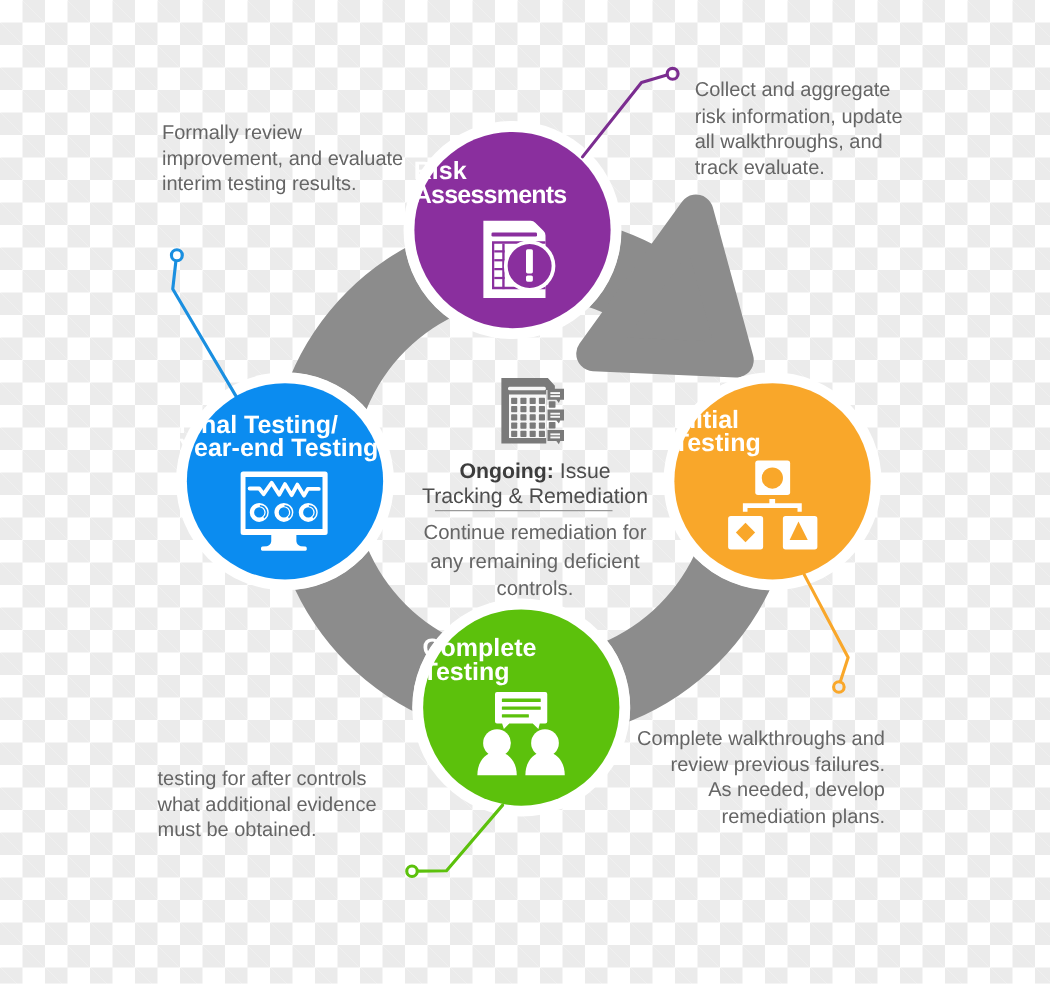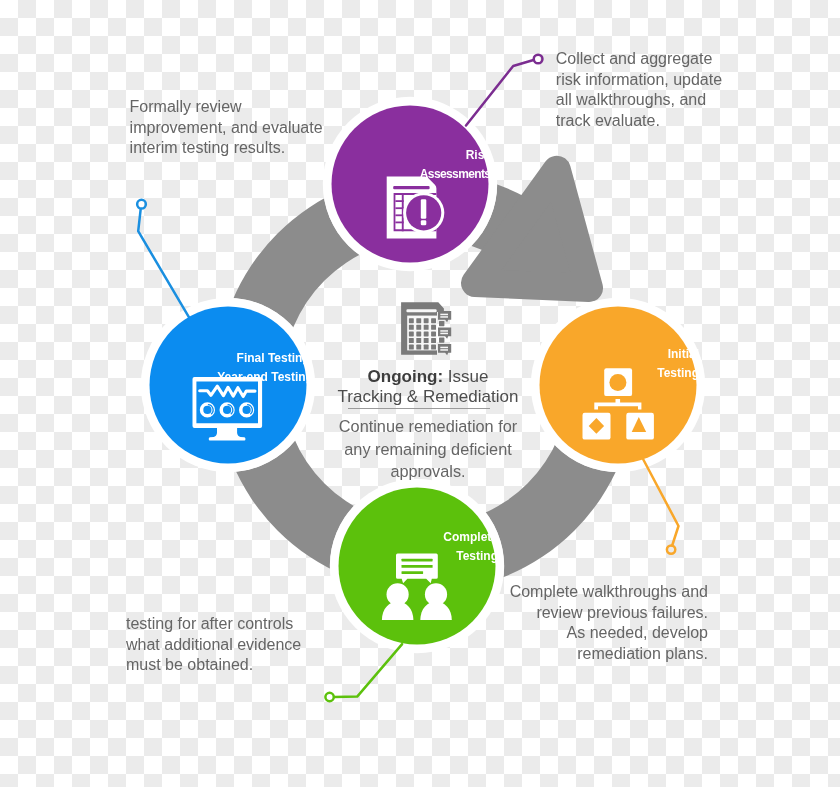--- a/index.html
+++ b/index.html
@@ -6,22 +6,22 @@
   body{width:840px;height:787px;overflow:hidden;font-family:"Liberation Sans",sans-serif;}
   #canvas{position:relative;width:840px;height:787px;
     background-image:
       linear-gradient(45deg,#ebebeb 25%,transparent 25%,transparent 75%,#ebebeb 75%),
       linear-gradient(45deg,#ebebeb 25%,transparent 25%,transparent 75%,#ebebeb 75%);
     background-size:36px 36px;
     background-position:0 0,18px 18px;
     background-color:#ffffff;}
   svg#art{position:absolute;left:0;top:0;width:840px;height:787px;}
   .cap{position:absolute;color:#656565;font-size:16px;line-height:20.7px;white-space:nowrap;}
-  .nodelabel{position:absolute;color:#ffffff;font-weight:bold;text-align:right;
-    font-size:12px;line-height:18.5px;letter-spacing:0px;white-space:nowrap;margin-top:18px;}
+  .nodelabel{position:absolute;color:#ffffff;font-weight:bold;text-align:left;
+    font-size:20px;line-height:18.5px;letter-spacing:0px;white-space:nowrap;}
   .nodelabel>div{padding-right:0px;}
   #center-block{position:absolute;left:333px;top:367px;width:190px;text-align:center;}
   .ctitle{font-size:17px;line-height:19.8px;color:#4d4d4d;}
   .ctitle span:first-child{font-weight:bold;color:#3d3d3d;text-align:center;}
   .crule{height:1px;background:#9a9a9a;width:142px;margin:1.5px auto 0 auto;position:relative;left:-9px;}
   .cbody{font-size:16.3px;line-height:22.6px;color:#656565;margin-top:6px;}
 </style>
 </head>
 <body>
 
@@ -201,21 +201,21 @@
   </div>
   <div class="nodelabel" style="left:338px;top:510px;width:160px;">
     <div>Complete</div>
     <div>Testing</div>
   </div>
   <div class="cap" style="left:129.6px;top:97px;width:220px;text-align:left;">
     <div>Formally review</div>
     <div>improvement, and evaluate</div>
     <div>interim testing results.</div>
   </div>
-  <div class="cap" style="left:555.8px;top:49px;width:200px;text-align:left;">
+  <div class="cap" style="left:555.8px;top:63px;width:200px;text-align:left;">
     <div>Collect and aggregate</div>
     <div>risk information, update</div>
     <div>all walkthroughs, and</div>
     <div>track evaluate.</div>
   </div>
   <div class="cap" style="left:487px;top:582px;width:221px;text-align:right;">
     <div>Complete walkthroughs and</div>
     <div>review previous failures.</div>
     <div>As needed, develop</div>
     <div>remediation plans.</div>
@@ -228,21 +228,21 @@
 
   <div id="center-block">
     <div class="ctitle">
       <span>Ongoing:</span><span> Issue</span><br>
       <span>Tracking &amp; Remediation</span>
     </div>
     <div class="crule"></div>
     <div class="cbody">
       <div>Continue remediation for</div>
       <div>any remaining deficient</div>
-      <div>approvals.</div>
+      <div>controls.</div>
     </div>
   </div>
 
   <div class="nodelabel" style="left:143px;top:331px;width:170px;">
     <div>Final Testing/</div>
     <div>Year-end Testing</div>
   </div>
 </div>
 
 </body></html>

